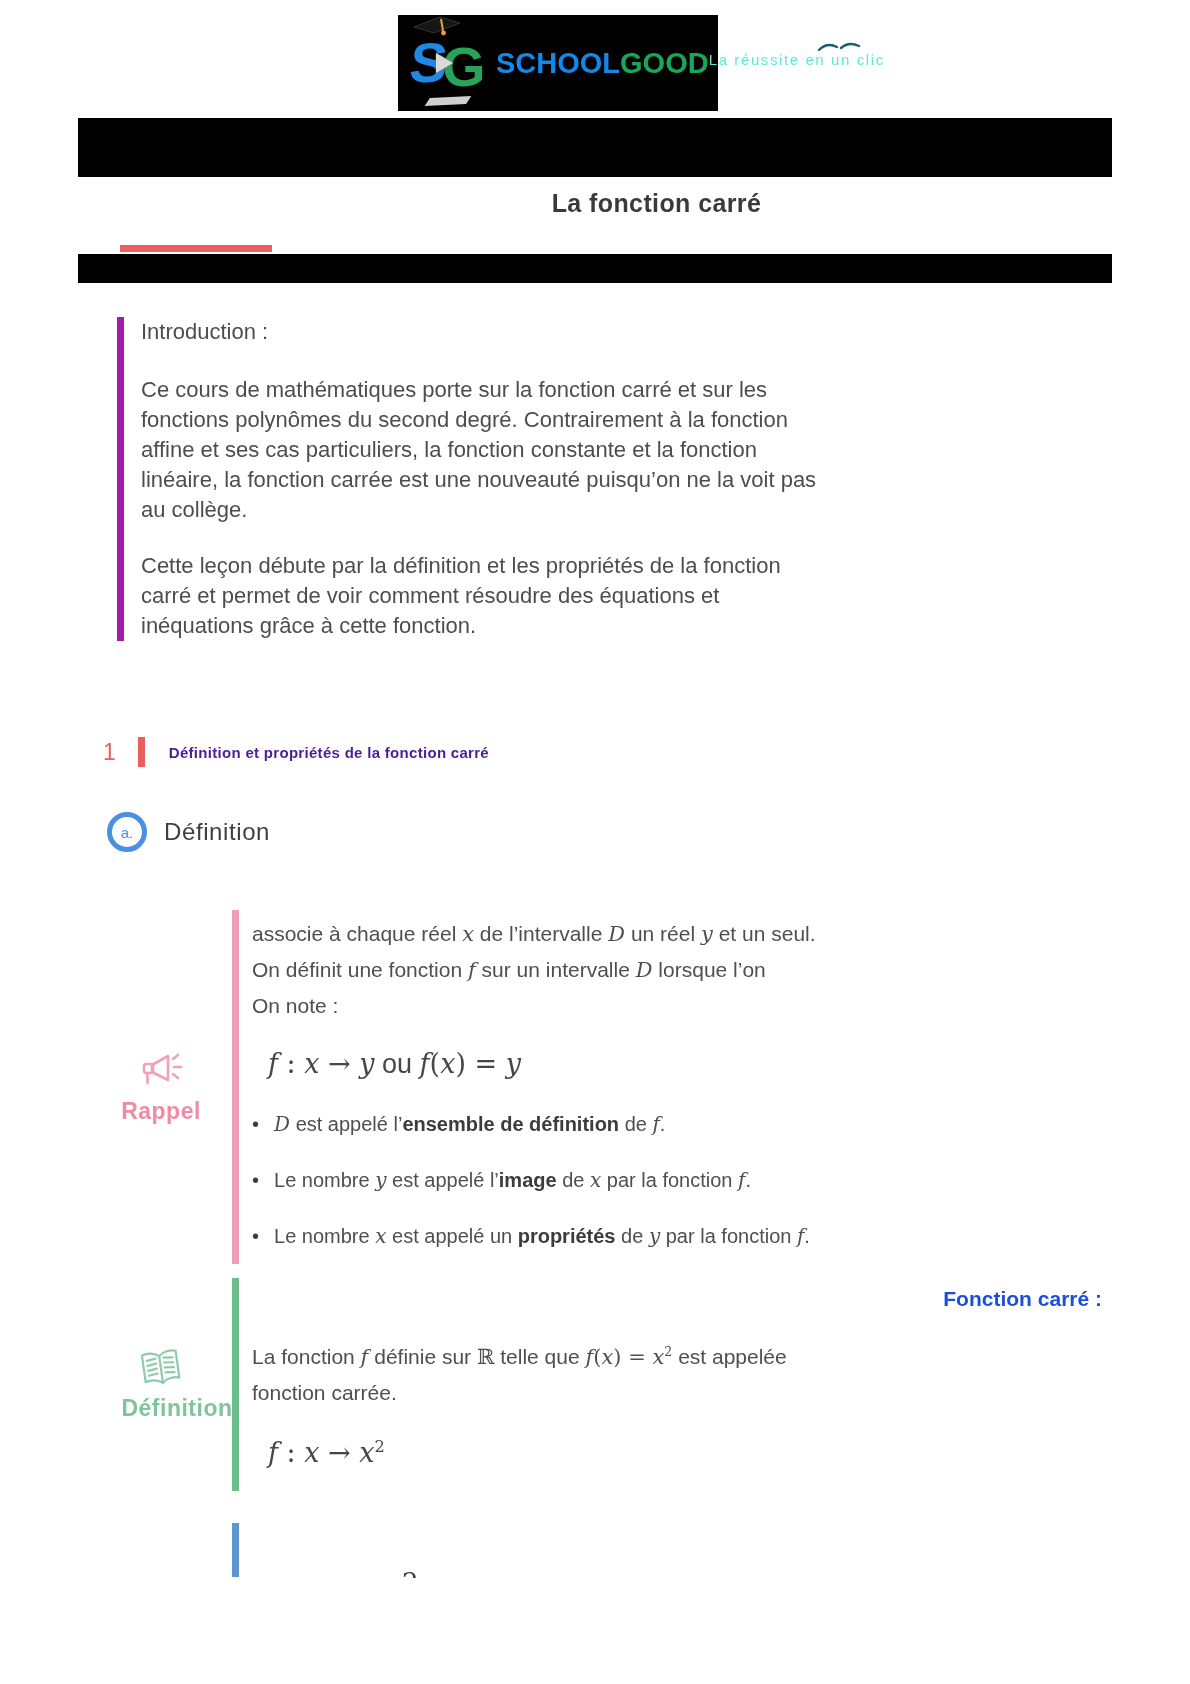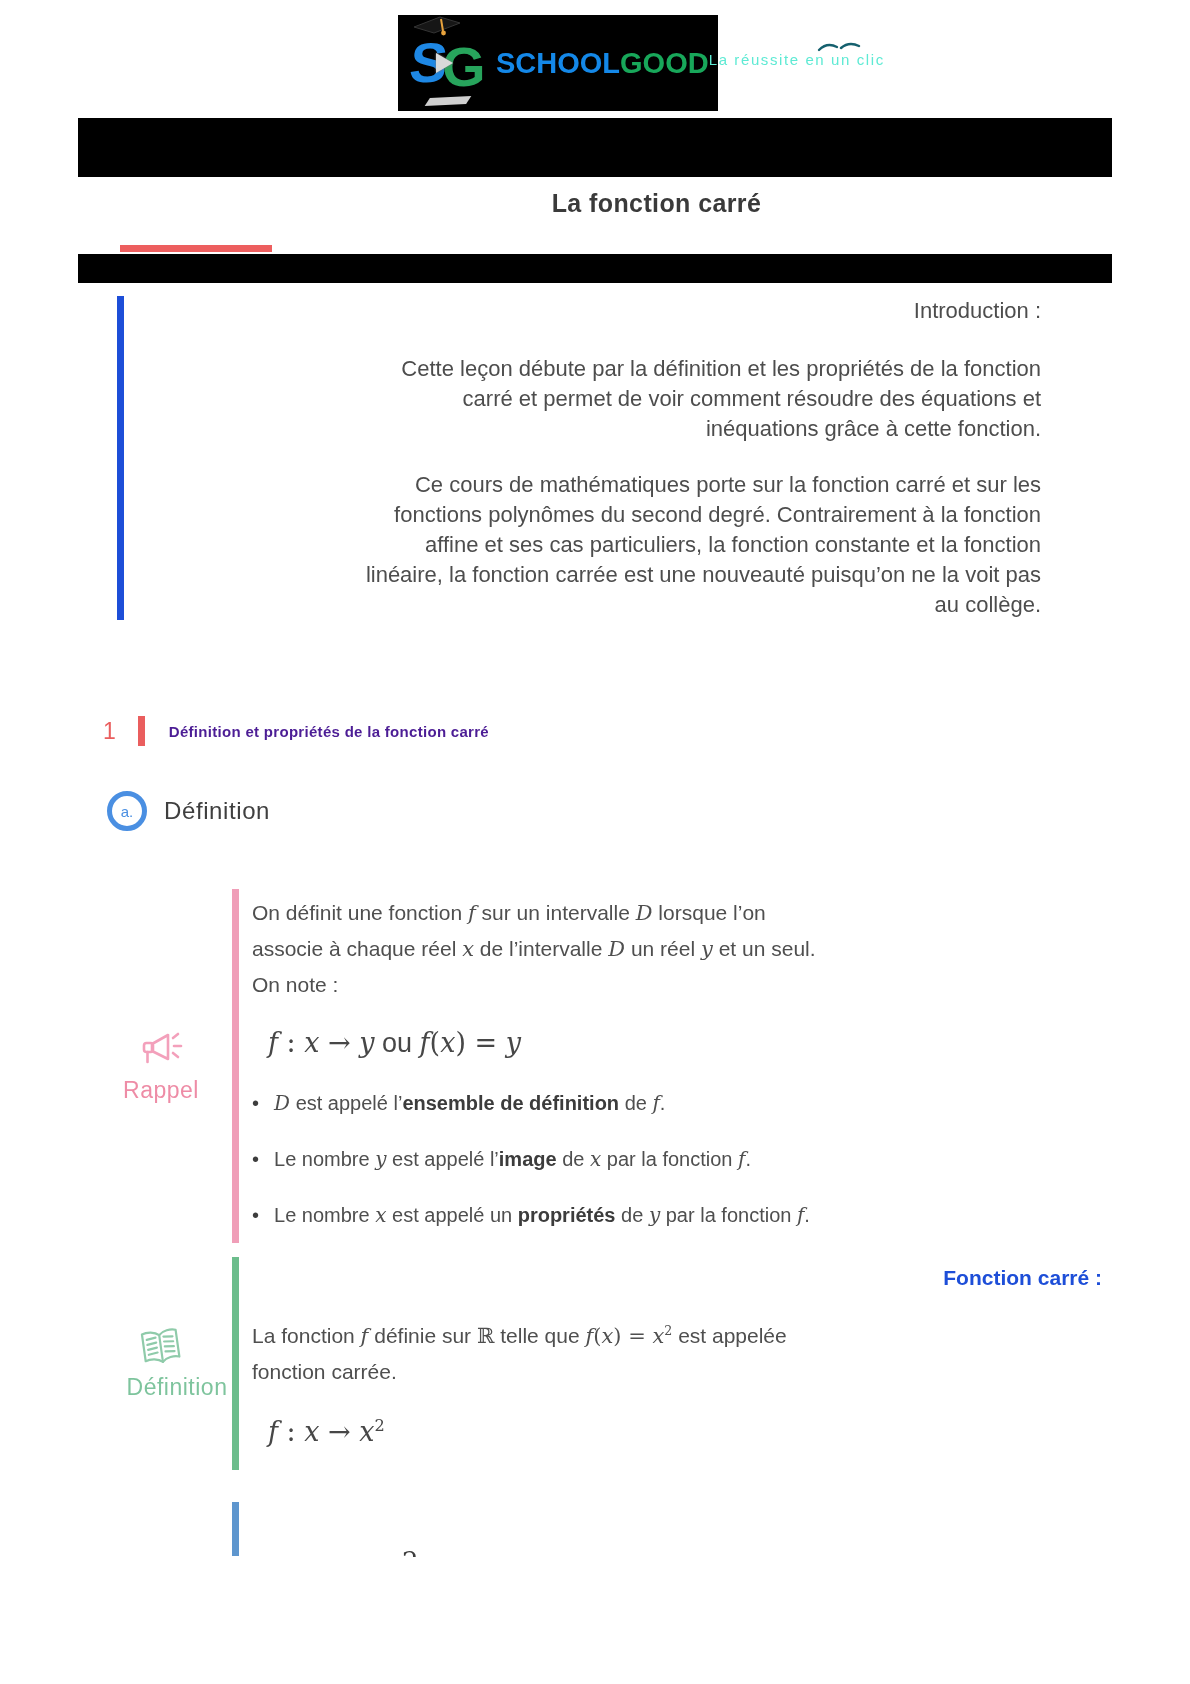--- a/index.html
+++ b/index.html
@@ -40,21 +40,21 @@
   
   .black-bar{margin:0 78px;background:#000;}
   .bar-1{margin-top:7px;height:59px;}
   .bar-2{margin-top:2px;height:29px;}
   .page-title{
     margin:12px 0 0 123px;font-size:25px;font-weight:bold;color:#3a3a3a;letter-spacing:0.4px;text-align:center;
   }
   .title-underline{margin:27px 0 0 120px;width:152px;height:7px;background:#ed5e5e;}
   
   .intro{
-    margin:13px 0 0 117px;border-left:7px solid #1d4ed8;padding-left:17px;width:900px;text-align:right;
+    margin:34px 0 0 117px;border-left:7px solid #a21caf;padding-left:17px;width:900px;
   }
   .intro-heading{font-size:22px;line-height:30px;margin-bottom:28px;color:#4d4d4d;}
   .intro p{margin:0 0 26px 0;}
   .intro .line{font-size:22px;line-height:30px;color:#4d4d4d;}
   
   .section-heading{
     margin:95px 0 0 103px;display:flex;align-items:center;height:32px;
   }
   .section-number{color:#ea5e5e;font-size:23px;margin-right:22px;}
   .section-bar{width:7px;height:30px;background:#ea5e5e;margin-right:24px;}
@@ -64,21 +64,21 @@
   .circle-marker{
     width:30px;height:30px;border:5px solid #4a8fe2;border-radius:50%;flex:none;
     display:flex;align-items:center;justify-content:center;
     color:#4a8fe2;font-size:15px;margin-right:17px;
   }
   .sub-title{font-size:24px;color:#3f3f3f;letter-spacing:0.6px;}
   
   .callout{display:flex;margin-left:90px;}
   .callout-label{
     width:142px;flex:none;display:flex;flex-direction:column;
-    justify-content:center;align-items:center;gap:4px;
+    justify-content:center;align-items:center;gap:4px;font-weight:bold;
   }
   .label-text{font-size:23px;letter-spacing:0.5px;white-space:nowrap;}
   .callout-border{width:7px;flex:none;position:relative;z-index:2;}
   .callout-content{padding:6px 0 12px 13px;width:850px;}
   .rappel{margin-top:58px;}
   .rappel .callout-border{background:#f09eb8;}
   .rappel .label-text{color:#ee8ca6;}
   .definition{margin-top:14px;}
   .definition .callout-border{background:#6cbd8c;}
   .definition .label-text{color:#7ec49d;transform:translateX(16px);}
@@ -131,30 +131,30 @@
 <div class="black-bar bar-1"></div>
 
 <div class="page-title">La fonction carré</div>
 <div class="title-underline"></div>
 
 <div class="black-bar bar-2"></div>
 
 <section class="intro">
   <div class="intro-heading">Introduction :</div>
   <p>
-    <span class="line">Cette leçon débute par la définition et les propriétés de la fonction</span><br>
-    <span class="line">carré et permet de voir comment résoudre des équations et</span><br>
-    <span class="line">inéquations grâce à cette fonction.</span>
-  </p>
-  <p>
     <span class="line">Ce cours de mathématiques porte sur la fonction carré et sur les</span><br>
     <span class="line">fonctions polynômes du second degré. Contrairement à la fonction</span><br>
     <span class="line">affine et ses cas particuliers, la fonction constante et la fonction</span><br>
     <span class="line">linéaire, la fonction carrée est une nouveauté puisqu’on ne la voit pas</span><br>
     <span class="line">au collège.</span>
+  </p>
+  <p>
+    <span class="line">Cette leçon débute par la définition et les propriétés de la fonction</span><br>
+    <span class="line">carré et permet de voir comment résoudre des équations et</span><br>
+    <span class="line">inéquations grâce à cette fonction.</span>
   </p>
 </section>
 
 <div class="section-heading">
   <span class="section-number">1</span>
   <span class="section-bar"></span>
   <span class="section-title">Définition et propriétés de la fonction carré</span>
 </div>
 
 <div class="sub-heading">
@@ -171,22 +171,22 @@
         <path d="M10.5 23 L10.5 33"></path>
         <path d="M36 9 L41 5"></path>
         <path d="M37 17 L44 17"></path>
         <path d="M36 24 L41 28"></path>
       </g>
     </svg>
     <span class="label-text">Rappel</span>
   </div>
   <div class="callout-border"></div>
   <div class="callout-content">
+    <div class="body-line"><span class="seg">associe à chaque réel </span><span class="seg-m">x</span><span class="seg"> de l’intervalle </span><span class="seg-m">D</span><span class="seg"> un réel </span><span class="seg-m">y</span><span class="seg"> et un seul.</span></div>
     <div class="body-line"><span class="seg">On définit une fonction </span><span class="seg-m">f</span><span class="seg"> sur un intervalle </span><span class="seg-m">D</span><span class="seg"> lorsque l’on</span></div>
-    <div class="body-line"><span class="seg">associe à chaque réel </span><span class="seg-m">x</span><span class="seg"> de l’intervalle </span><span class="seg-m">D</span><span class="seg"> un réel </span><span class="seg-m">y</span><span class="seg"> et un seul.</span></div>
     <div class="body-line"><span class="seg">On note :</span></div>
     <div class="formula"><span class="seg-m">f</span><span class="seg-mr"> : </span><span class="seg-m">x</span><span class="seg-mr"> → </span><span class="seg-m">y</span><span class="seg"> ou </span><span class="seg-m">f</span><span class="seg-mr">(</span><span class="seg-m">x</span><span class="seg-mr">) = </span><span class="seg-m">y</span></div>
     <div class="bullet">
         <span class="seg-m">D</span>
         <span class="seg"> est appelé l’</span>
         <span class="seg-b">ensemble de définition</span>
         <span class="seg"> de </span>
         <span class="seg-m">f</span>
         <span class="seg">.</span>
       </div>

